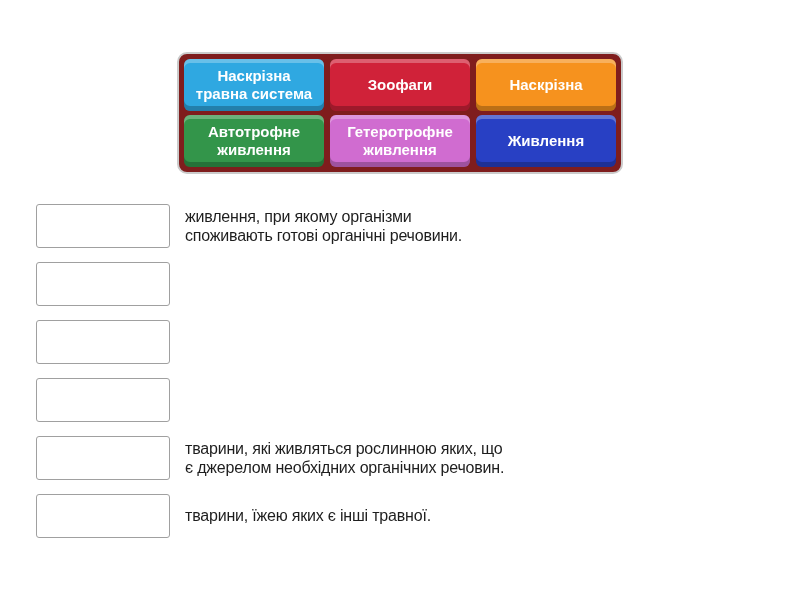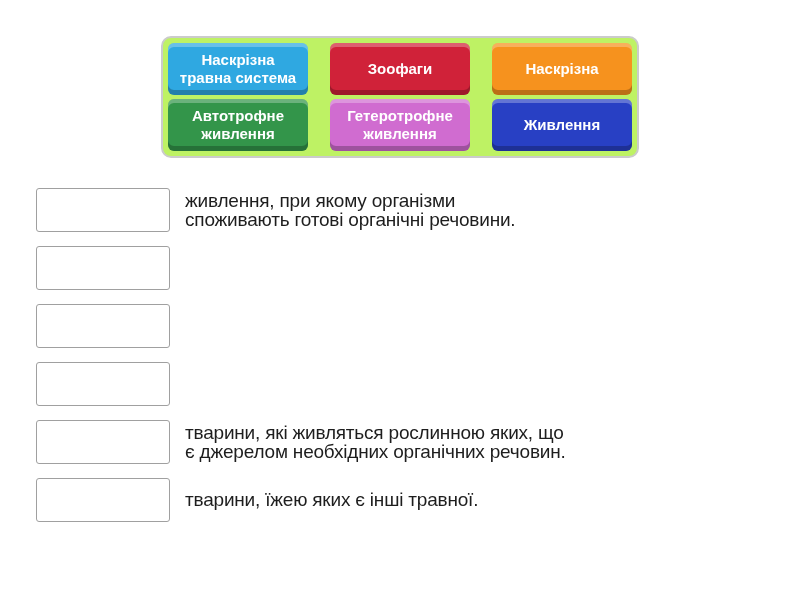--- a/index.html
+++ b/index.html
@@ -5,28 +5,28 @@
   * { box-sizing: border-box; margin: 0; padding: 0; }
   html, body {
     width: 800px; height: 600px;
     background: #ffffff;
     font-family: "Liberation Sans", sans-serif;
     overflow: hidden;
   }
   
   .tile-group {
     width: fit-content;
-    margin: 36px auto 30px;
+    margin: 52px auto 30px;
     padding: 5px;
-    background: #bef264;
+    background: #7f1d1d;
     border: 2px solid #cbcbcb;
     border-radius: 10px;
     display: grid;
     grid-template-columns: repeat(3, 140px);
-    gap: 4px 22px;
+    gap: 4px 6px;
   }
   .tile {
     width: 140px;
     height: 52px;
     border-radius: 6px;
     display: flex;
     align-items: center;
     justify-content: center;
     text-align: center;
     color: #ffffff;
@@ -52,21 +52,21 @@
   .dropzone {
     flex: 0 0 134px;
     width: 134px;
     height: 44px;
     background: #ffffff;
     border: 1px solid #a0a0a0;
     border-radius: 3px;
     margin-right: 15px;
   }
   .definition {
-    font-size: 19px;
+    font-size: 16px;
     line-height: 19.5px;
     color: #1e1e1e;
     letter-spacing: -0.2px;
     white-space: pre-line;
   }
 </style>
 </head>
 <body>
 
 <div class="tile-group">

